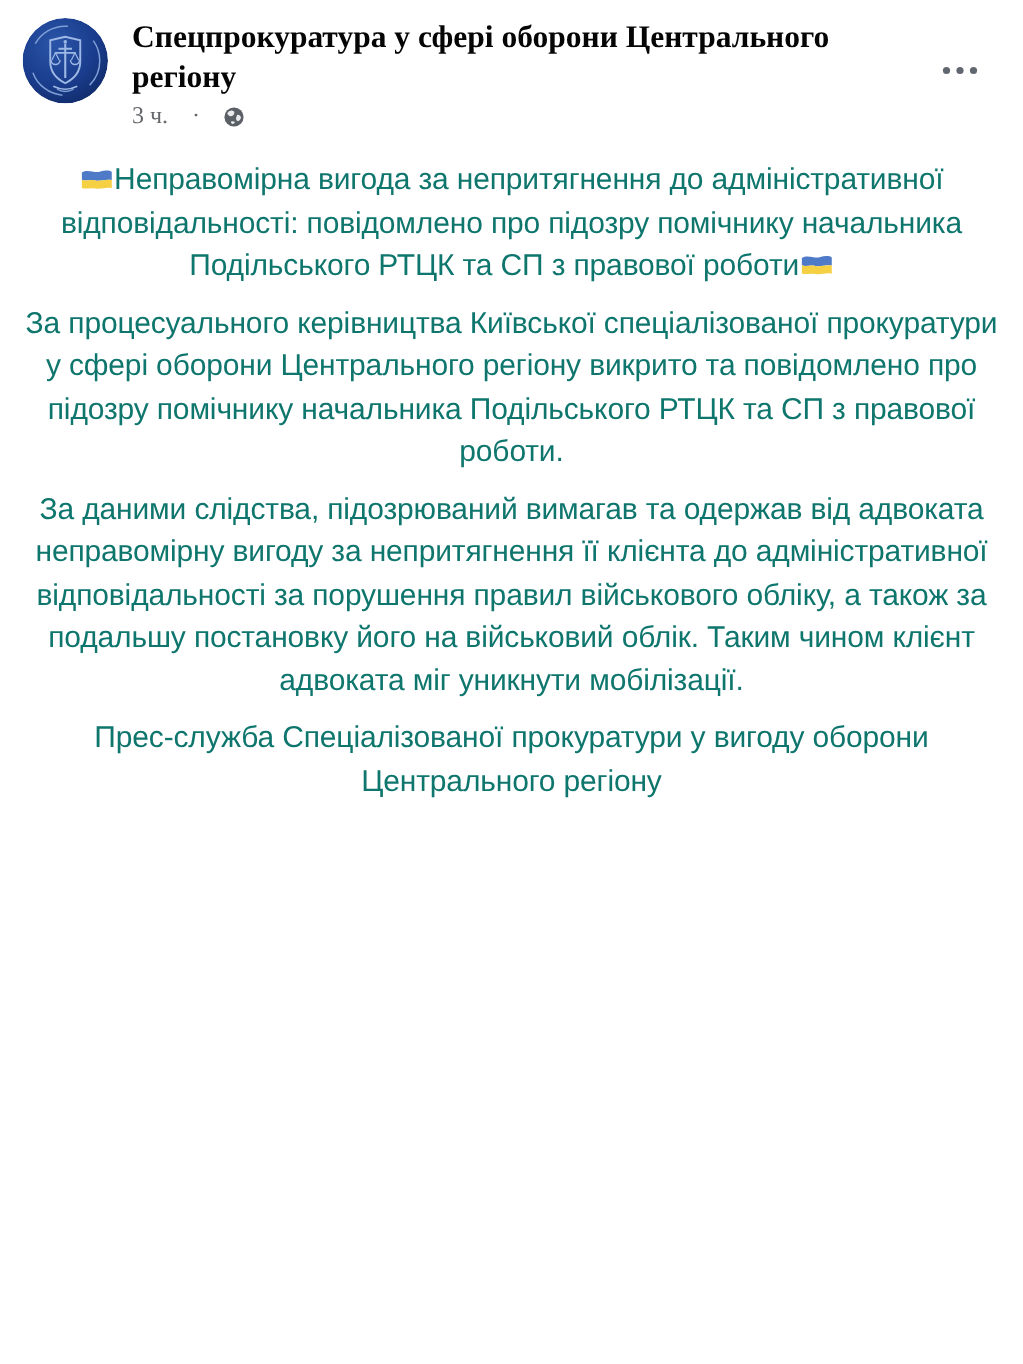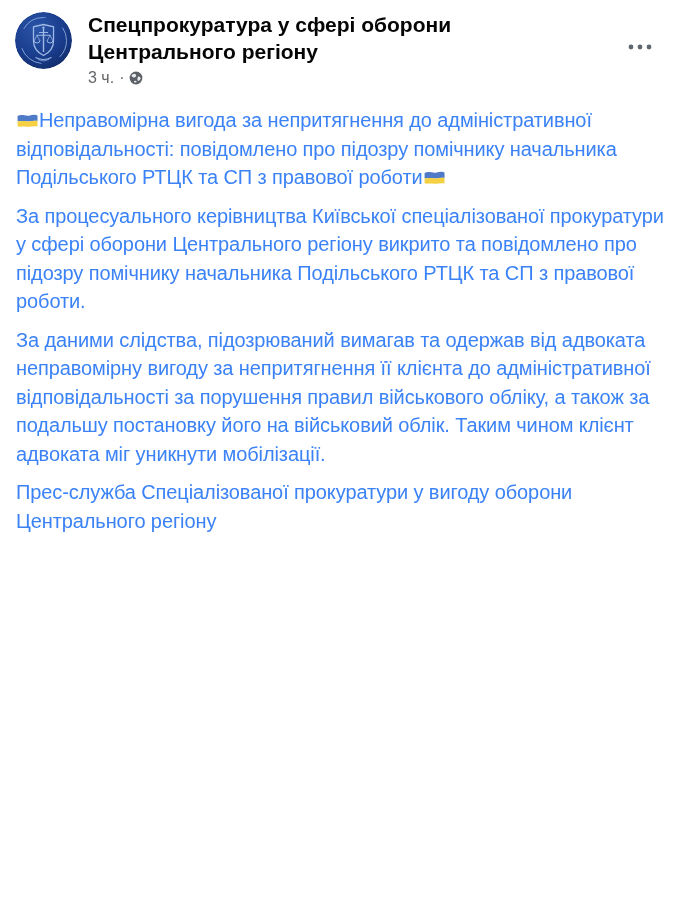--- a/index.html
+++ b/index.html
@@ -14,20 +14,21 @@
     min-height: 909px;
     background: #ffffff;
     position: relative;
     padding-top: 11px;
   }
   
   .post-header {
     position: relative;
     padding: 0 87px 0 88px;
     min-height: 82px;
+    font-family: Liberation Serif, serif;
   }
   .avatar {
     position: absolute;
     left: 15px;
     top: 1px;
     width: 57px;
     height: 57px;
     border-radius: 50%;
     overflow: hidden;
     cursor: pointer;
@@ -36,21 +37,21 @@
     font-size: 21px;
     line-height: 27px;
     font-weight: 700;
     color: #050505;
     max-width: 505px;
     cursor: pointer;
   }
   .meta-row {
     display: flex;
     align-items: center;
-    gap: 5px;
+    gap: 16px;
     margin-top: 4px;
     font-size: 16px;
     color: #65676b;
   }
   .meta-row .sep { color: #65676b; }
   .menu-btn {
     position: absolute;
     right: 24px;
     top: 18px;
     width: 36px;
@@ -64,22 +65,23 @@
     cursor: pointer;
   }
   
   .post-body {
     padding: 13px 16px 6px 16px;
   }
   .post-body p {
     font-size: 20px;
     line-height: 28.5px;
     margin: 0 0 10px 0;
-    color: #3b82f6;
+    color: #0f766e;
     letter-spacing: -0.1px;
+    text-align: center;
   }
   .ua-flag {
     display: inline-block;
     width: 23px;
     height: 17px;
     vertical-align: -2px;
   }
   .ua-flag svg { display: block; }
 </style>
 </head>

